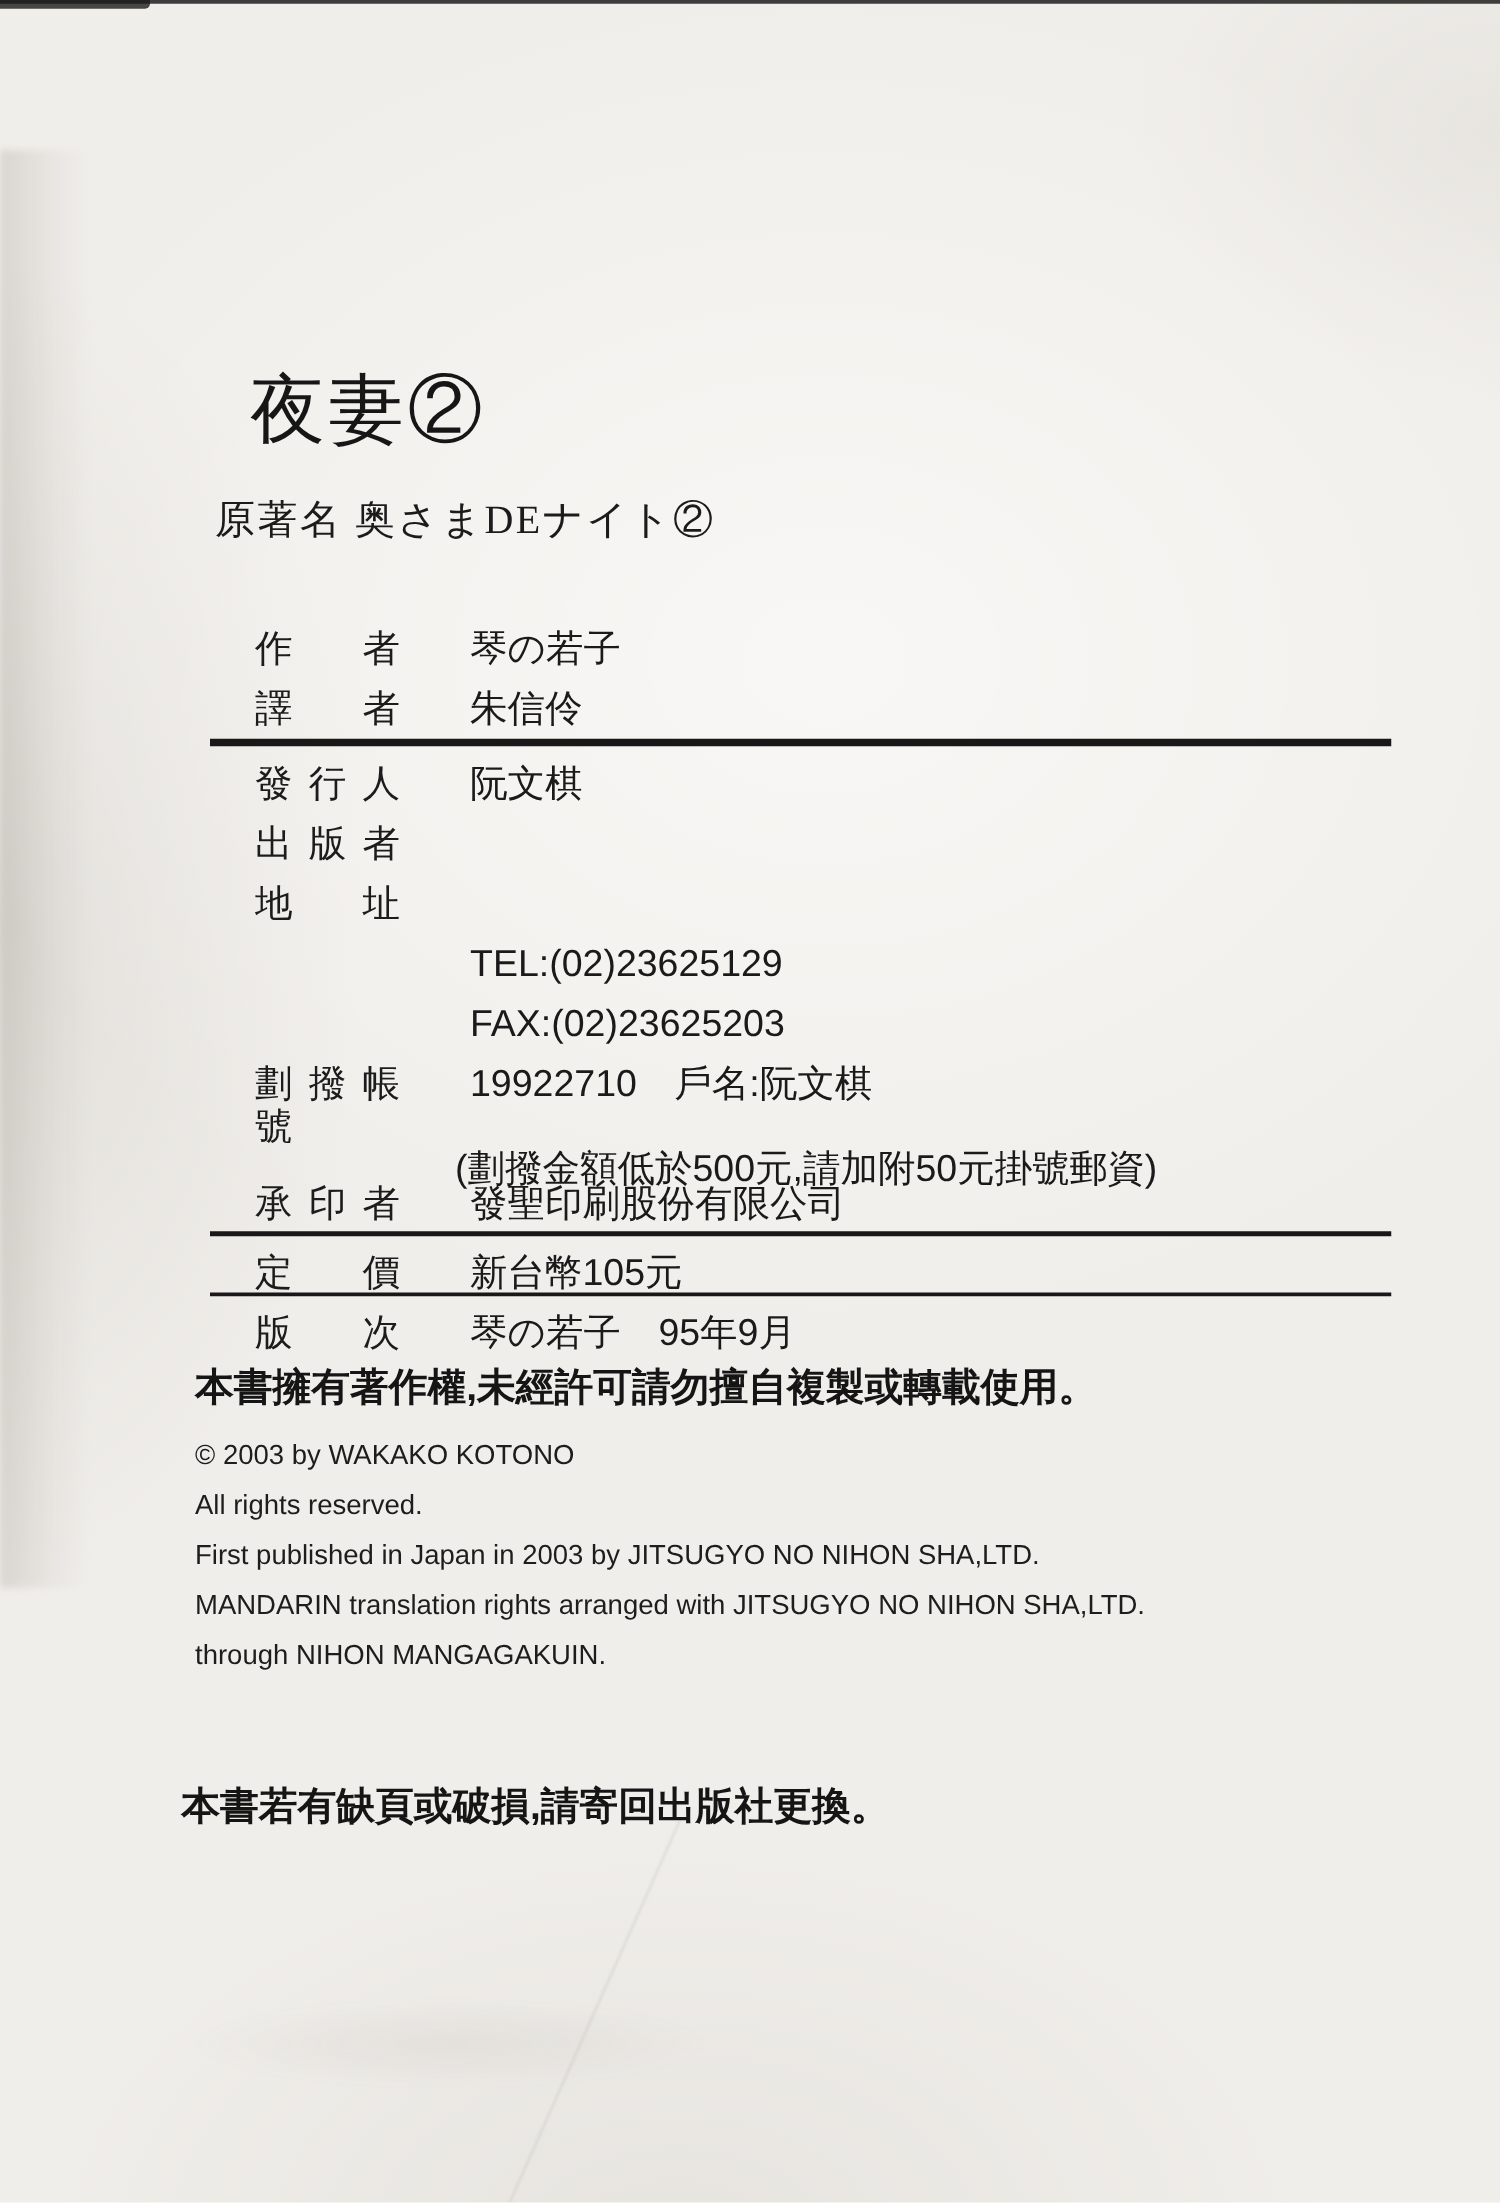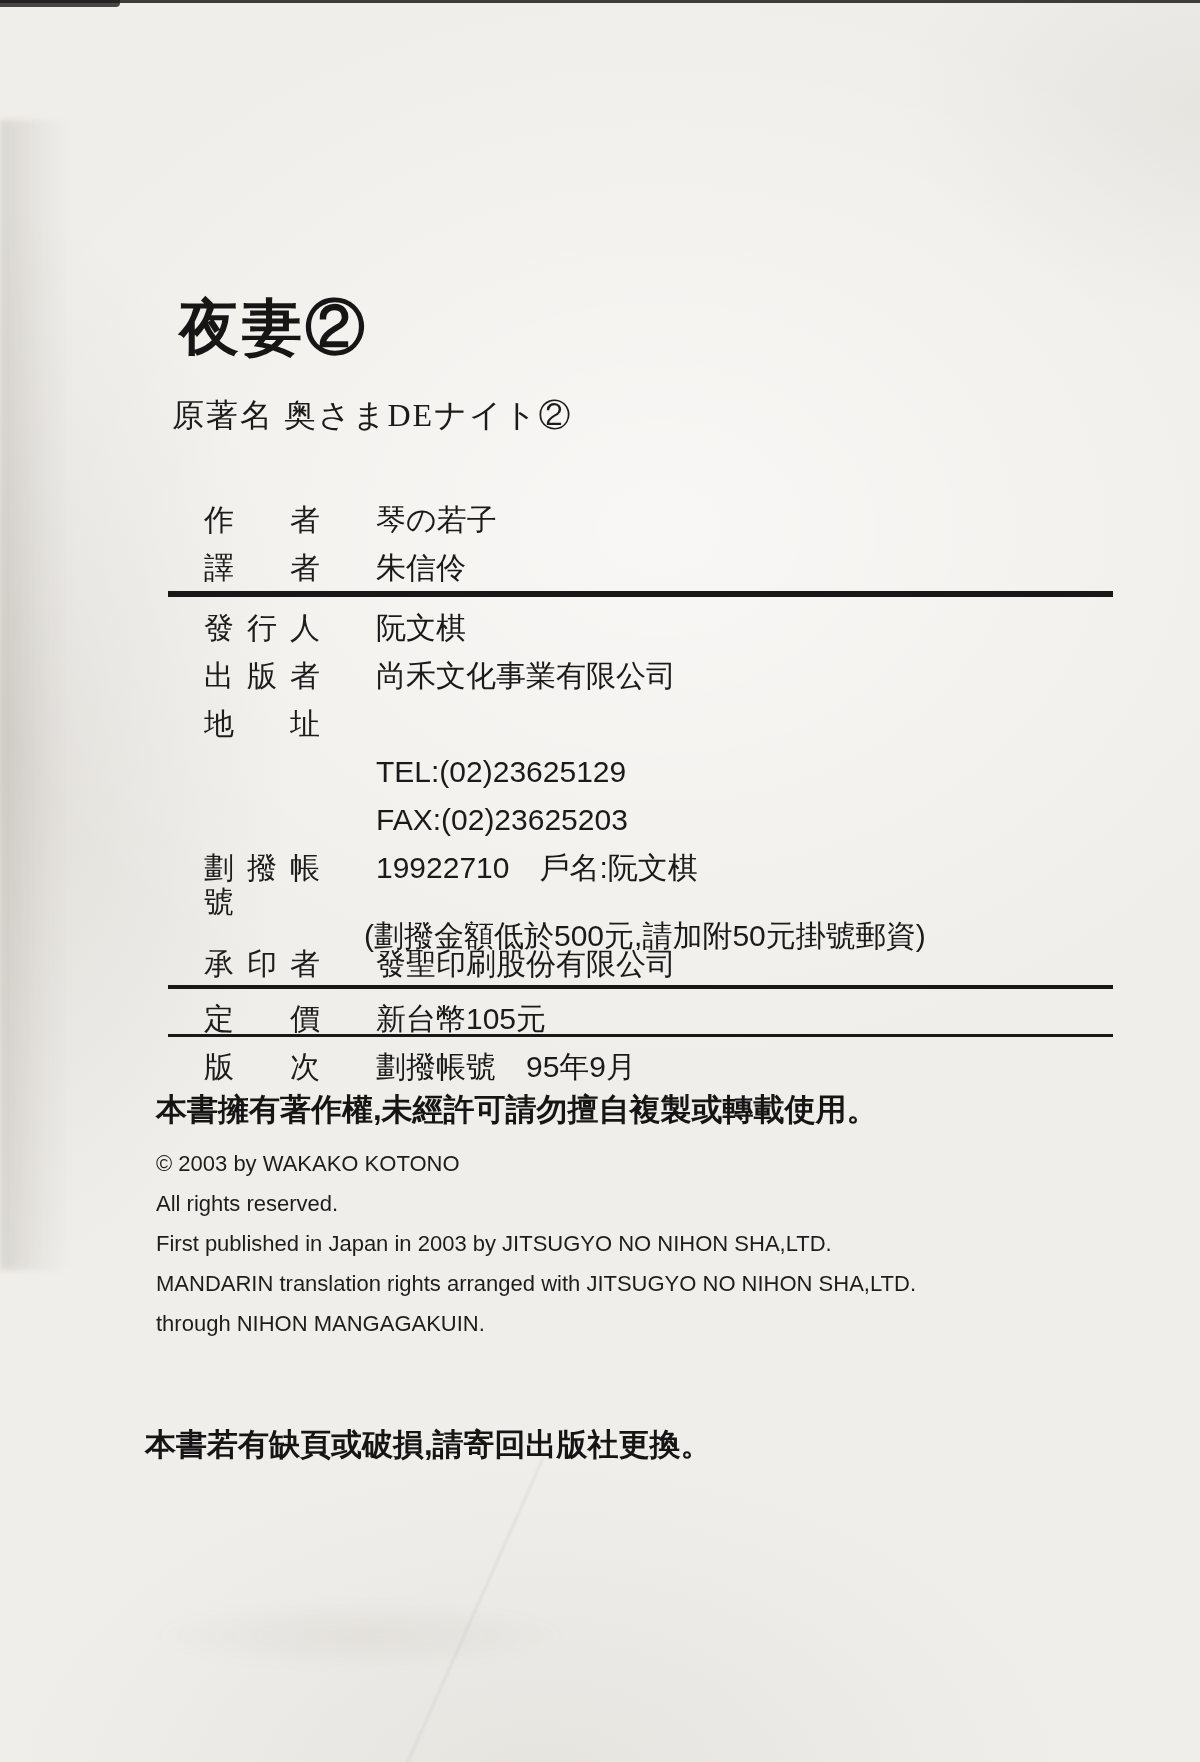--- a/index.html
+++ b/index.html
@@ -23,22 +23,22 @@
   .top-corner{position:absolute;top:0;left:0;width:120px;height:7px;background:#1c1c1c;opacity:.8;border-radius:0 0 4px 0;}
   .left-smudge{position:absolute;top:120px;left:0;width:95px;height:1150px;
     background:linear-gradient(90deg, rgba(125,118,108,.20), rgba(125,118,108,.06) 45%, transparent 75%);
     filter:blur(3px);}
   .crease{position:absolute;top:1440px;left:470px;width:2px;height:360px;background:rgba(110,104,96,.12);
     transform:rotate(24deg);filter:blur(1px);}
   .smudge-b{position:absolute;top:1600px;left:150px;width:420px;height:70px;
     background:radial-gradient(closest-side, rgba(120,113,103,.08), transparent);filter:blur(4px);}
 
   .book-title{
-    position:absolute;left:179px;top:290px;
-    font-size:60px;font-weight:700;letter-spacing:3px;line-height:76px;color:#161616;
+    position:absolute;left:200px;top:290px;
+    font-size:60px;font-weight:400;letter-spacing:3px;line-height:76px;color:#161616;
   }
   .book-subtitle{
     position:absolute;left:172px;top:386px;
     font-family:Liberation Serif, serif;
     font-size:32px;font-weight:500;letter-spacing:2px;line-height:58px;color:#1b1b1b;
   }
 
   .info-table{position:absolute;left:183px;top:503px;width:960px;}
   .row{height:48px;display:flex;align-items:flex-start;font-size:30px;line-height:34px;}
   .row.h40{height:40px}.row.h38{height:38px}.row.h32{height:32px}.row.h36{height:36px}
@@ -85,21 +85,20 @@
 
     <div class="rule thick"></div>
 
     <div class="row">
       <span class="flabel">發行人</span>
       <span class="fvalue">阮文棋</span>
     </div>
 
     <div class="row">
       <span class="flabel">出版者</span>
-      <span class="fvalue">尚禾文化事業有限公司</span>
     </div>
 
     <div class="row">
       <span class="flabel">地址</span>
     </div>
 
     <div class="row">
       <span class="flabel"></span>
       <span class="fvalue">TEL:(02)23625129</span>
     </div>
@@ -128,21 +127,21 @@
 
     <div class="row h32">
       <span class="flabel">定價</span>
       <span class="fvalue">新台幣105元</span>
     </div>
 
     <div class="rule thin"></div>
 
     <div class="row h36">
       <span class="flabel">版次</span>
-      <span class="fvalue">劃撥帳號　95年9月</span>
+      <span class="fvalue">琴の若子　95年9月</span>
     </div>
 
   </div>
 
   <div class="copyright">
     <div class="cjk-notice">本書擁有著作權,未經許可請勿擅自複製或轉載使用。</div>
     <div class="c-line">© 2003 by WAKAKO KOTONO</div>
     <div class="c-line">All rights reserved.</div>
     <div class="c-line">First published in Japan in 2003 by JITSUGYO NO NIHON SHA,LTD.</div>
     <div class="c-line">MANDARIN translation rights arranged with JITSUGYO NO NIHON SHA,LTD.</div>

